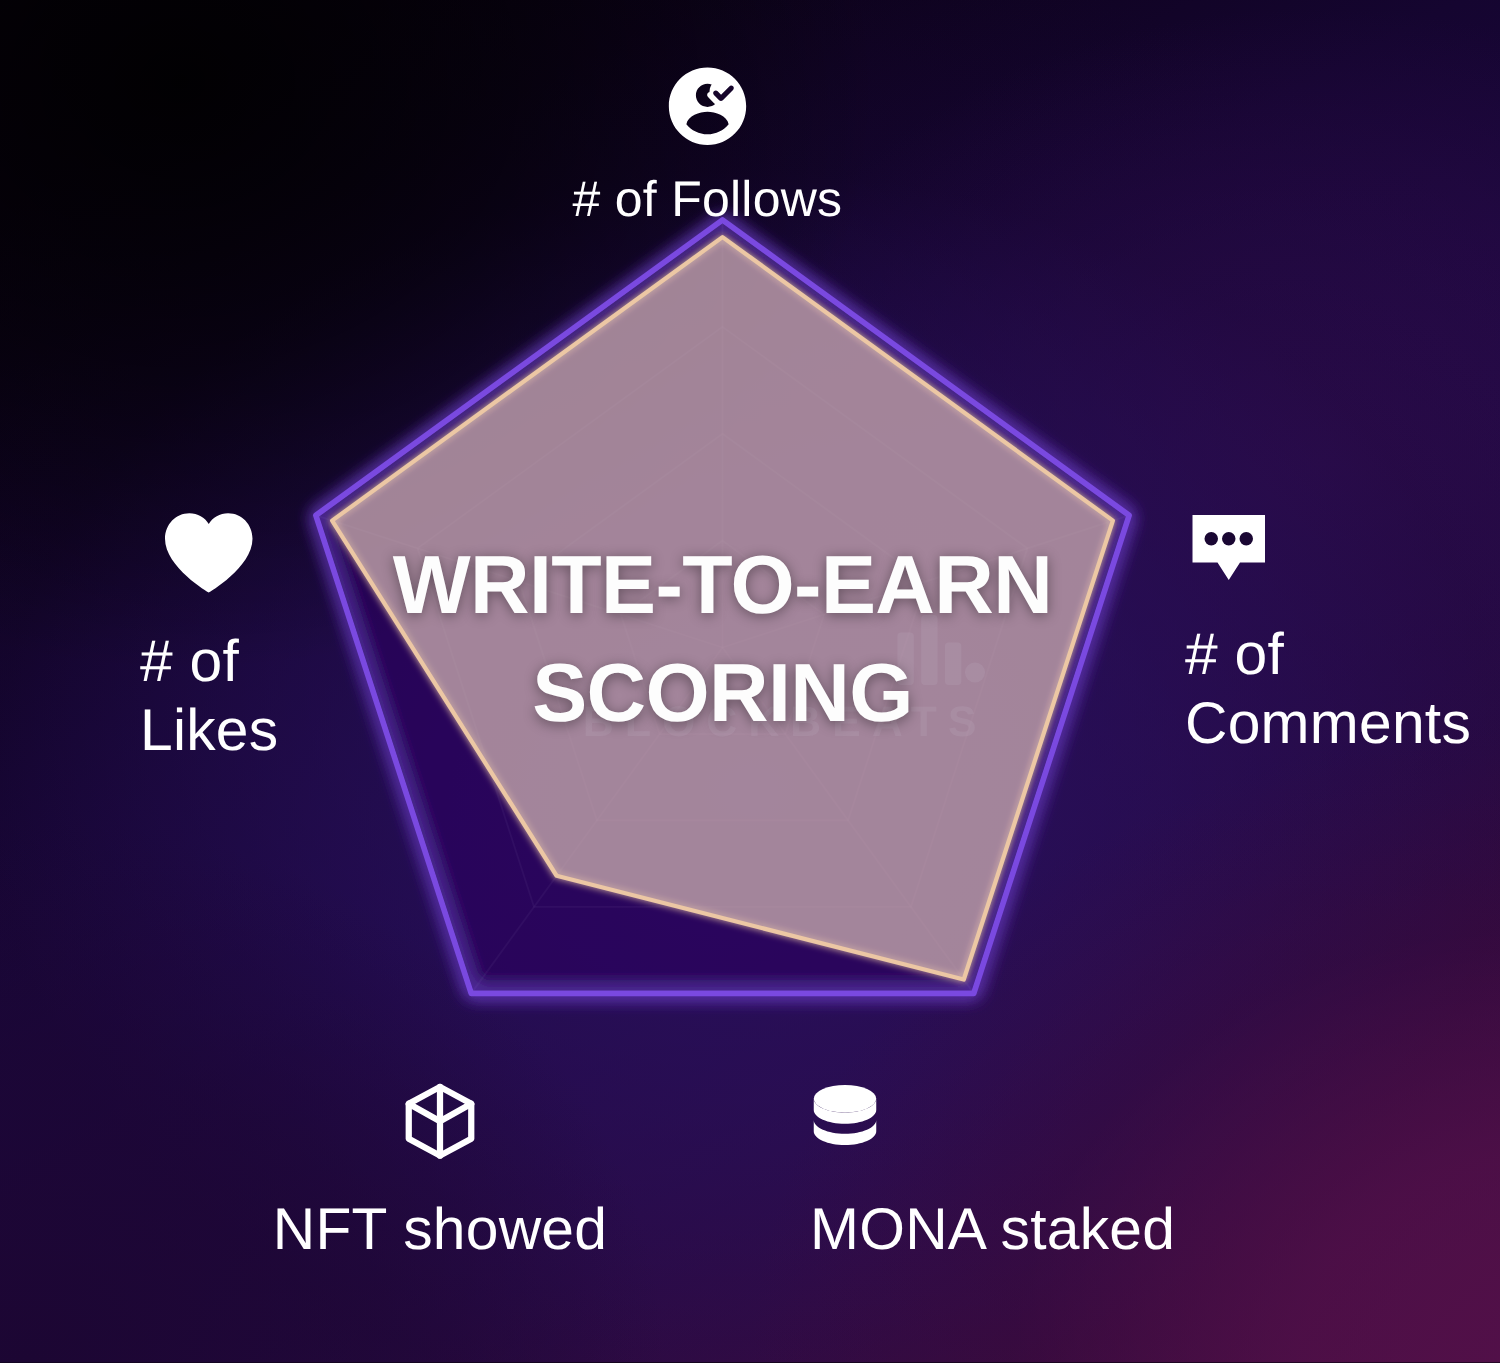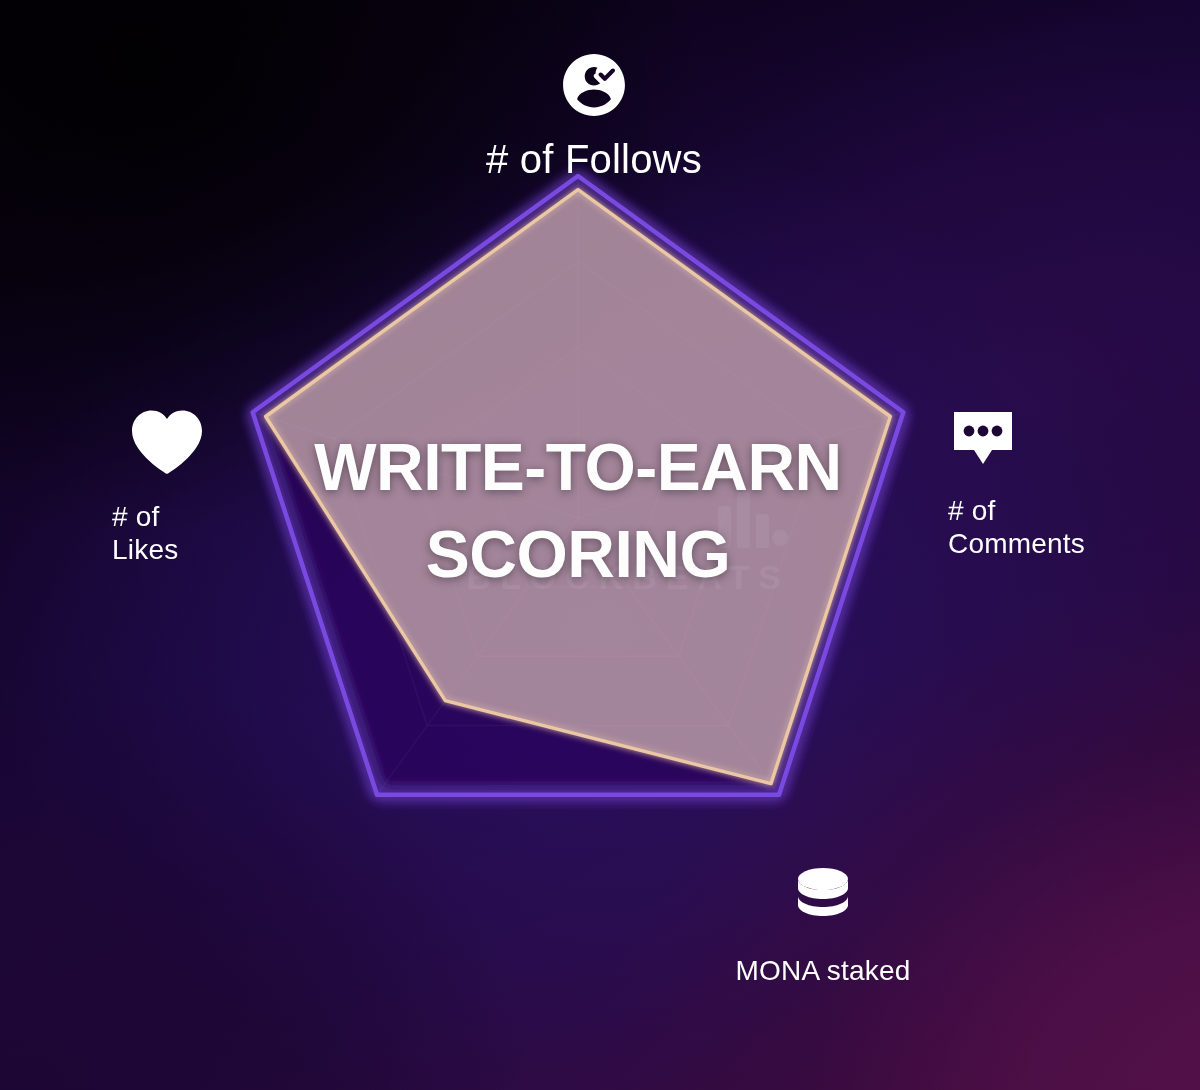--- a/index.html
+++ b/index.html
@@ -45,42 +45,42 @@
     letter-spacing:-0.5px;
     text-shadow:0 2px 10px rgba(0,0,0,0.40);
     pointer-events:none;
   }
   #center-title .ln { display:block; white-space:nowrap; }
 
   
   .axis-label { position:absolute; color:#ffffff; }
   .axis-label .ico { display:block; }
   .axis-label .txt {
-    font-size:28px;
+    font-size:47px;
     font-weight:400;
     line-height:1.18;
     color:#ffffff;
     letter-spacing:0.2px;
     white-space:pre-line;
   }
 
-  #lbl-follows  { left:404px; top:52px;  width:380px; text-align:center; }
+  #lbl-follows  { left:376px; top:52px;  width:380px; text-align:center; }
   #lbl-follows .ico { margin:0 auto 14px; }
   #lbl-follows .txt { font-size:40px; }
 
   #lbl-likes    { left:112px; top:408px; width:220px; text-align:left; }
   #lbl-likes .ico { margin:0 0 20px 18px; }
 
   #lbl-comments { left:948px; top:408px; width:250px; text-align:left; }
   #lbl-comments .ico { margin:0 0 20px 2px; }
 
   #lbl-nft      { left:182px; top:866px; width:340px; text-align:center; }
   #lbl-nft .ico { margin:0 auto 22px; }
 
-  #lbl-mona     { left:648px; top:866px; width:350px; text-align:center; }
+  #lbl-mona     { left:648px; top:866px; width:350px; }
   #lbl-mona .ico { margin:0 auto 22px; }
 
   
   #watermark {
     position:absolute; left:420px; top:488px;
     width:370px; text-align:right;
     pointer-events:none;
     opacity:0.10;
   }
   #watermark .wm-text {
@@ -174,20 +174,32 @@
         <path d="M4 4h58v38H42l-9 14-9-14H4z"></path>
         <circle cx="19" cy="23" r="5.4" fill="#1a0733"></circle>
         <circle cx="33" cy="23" r="5.4" fill="#1a0733"></circle>
         <circle cx="47" cy="23" r="5.4" fill="#1a0733"></circle>
       </svg>
     </span>
     <span class="txt"># of
 Comments</span>
   </div>
 
+  <div class="axis-label" id="lbl-nft">
+    <span class="ico">
+      <svg width="60" height="62" viewBox="0 0 60 62" fill="none" stroke="#ffffff" stroke-width="5" stroke-linejoin="round" stroke-linecap="round">
+        <path d="M30 3.5 55 17v28L30 58.5 5 45V17z"></path>
+        <path d="M30 3.5 30 31"></path>
+        <path d="M30 31 55 17"></path>
+        <path d="M30 31 5 17"></path>
+        <path d="M30 31 30 58.5"></path>
+      </svg>
+    </span>
+    <span class="txt">NFT showed</span>
+  </div>
 
   <div class="axis-label" id="lbl-mona">
     <span class="ico">
       <svg width="56" height="62" viewBox="0 0 56 62" fill="#ffffff">
         <ellipse cx="28" cy="13" rx="25" ry="11"></ellipse>
         <path d="M3 13v9c0 6.1 11.2 11 25 11s25-4.9 25-11v-9c0 6.1-11.2 11-25 11S3 19.1 3 13z"></path>
         <path d="M3 30v9c0 6.1 11.2 11 25 11s25-4.9 25-11v-9c0 6.1-11.2 11-25 11S3 36.1 3 30z"></path>
       </svg>
     </span>
     <span class="txt">MONA staked</span>

